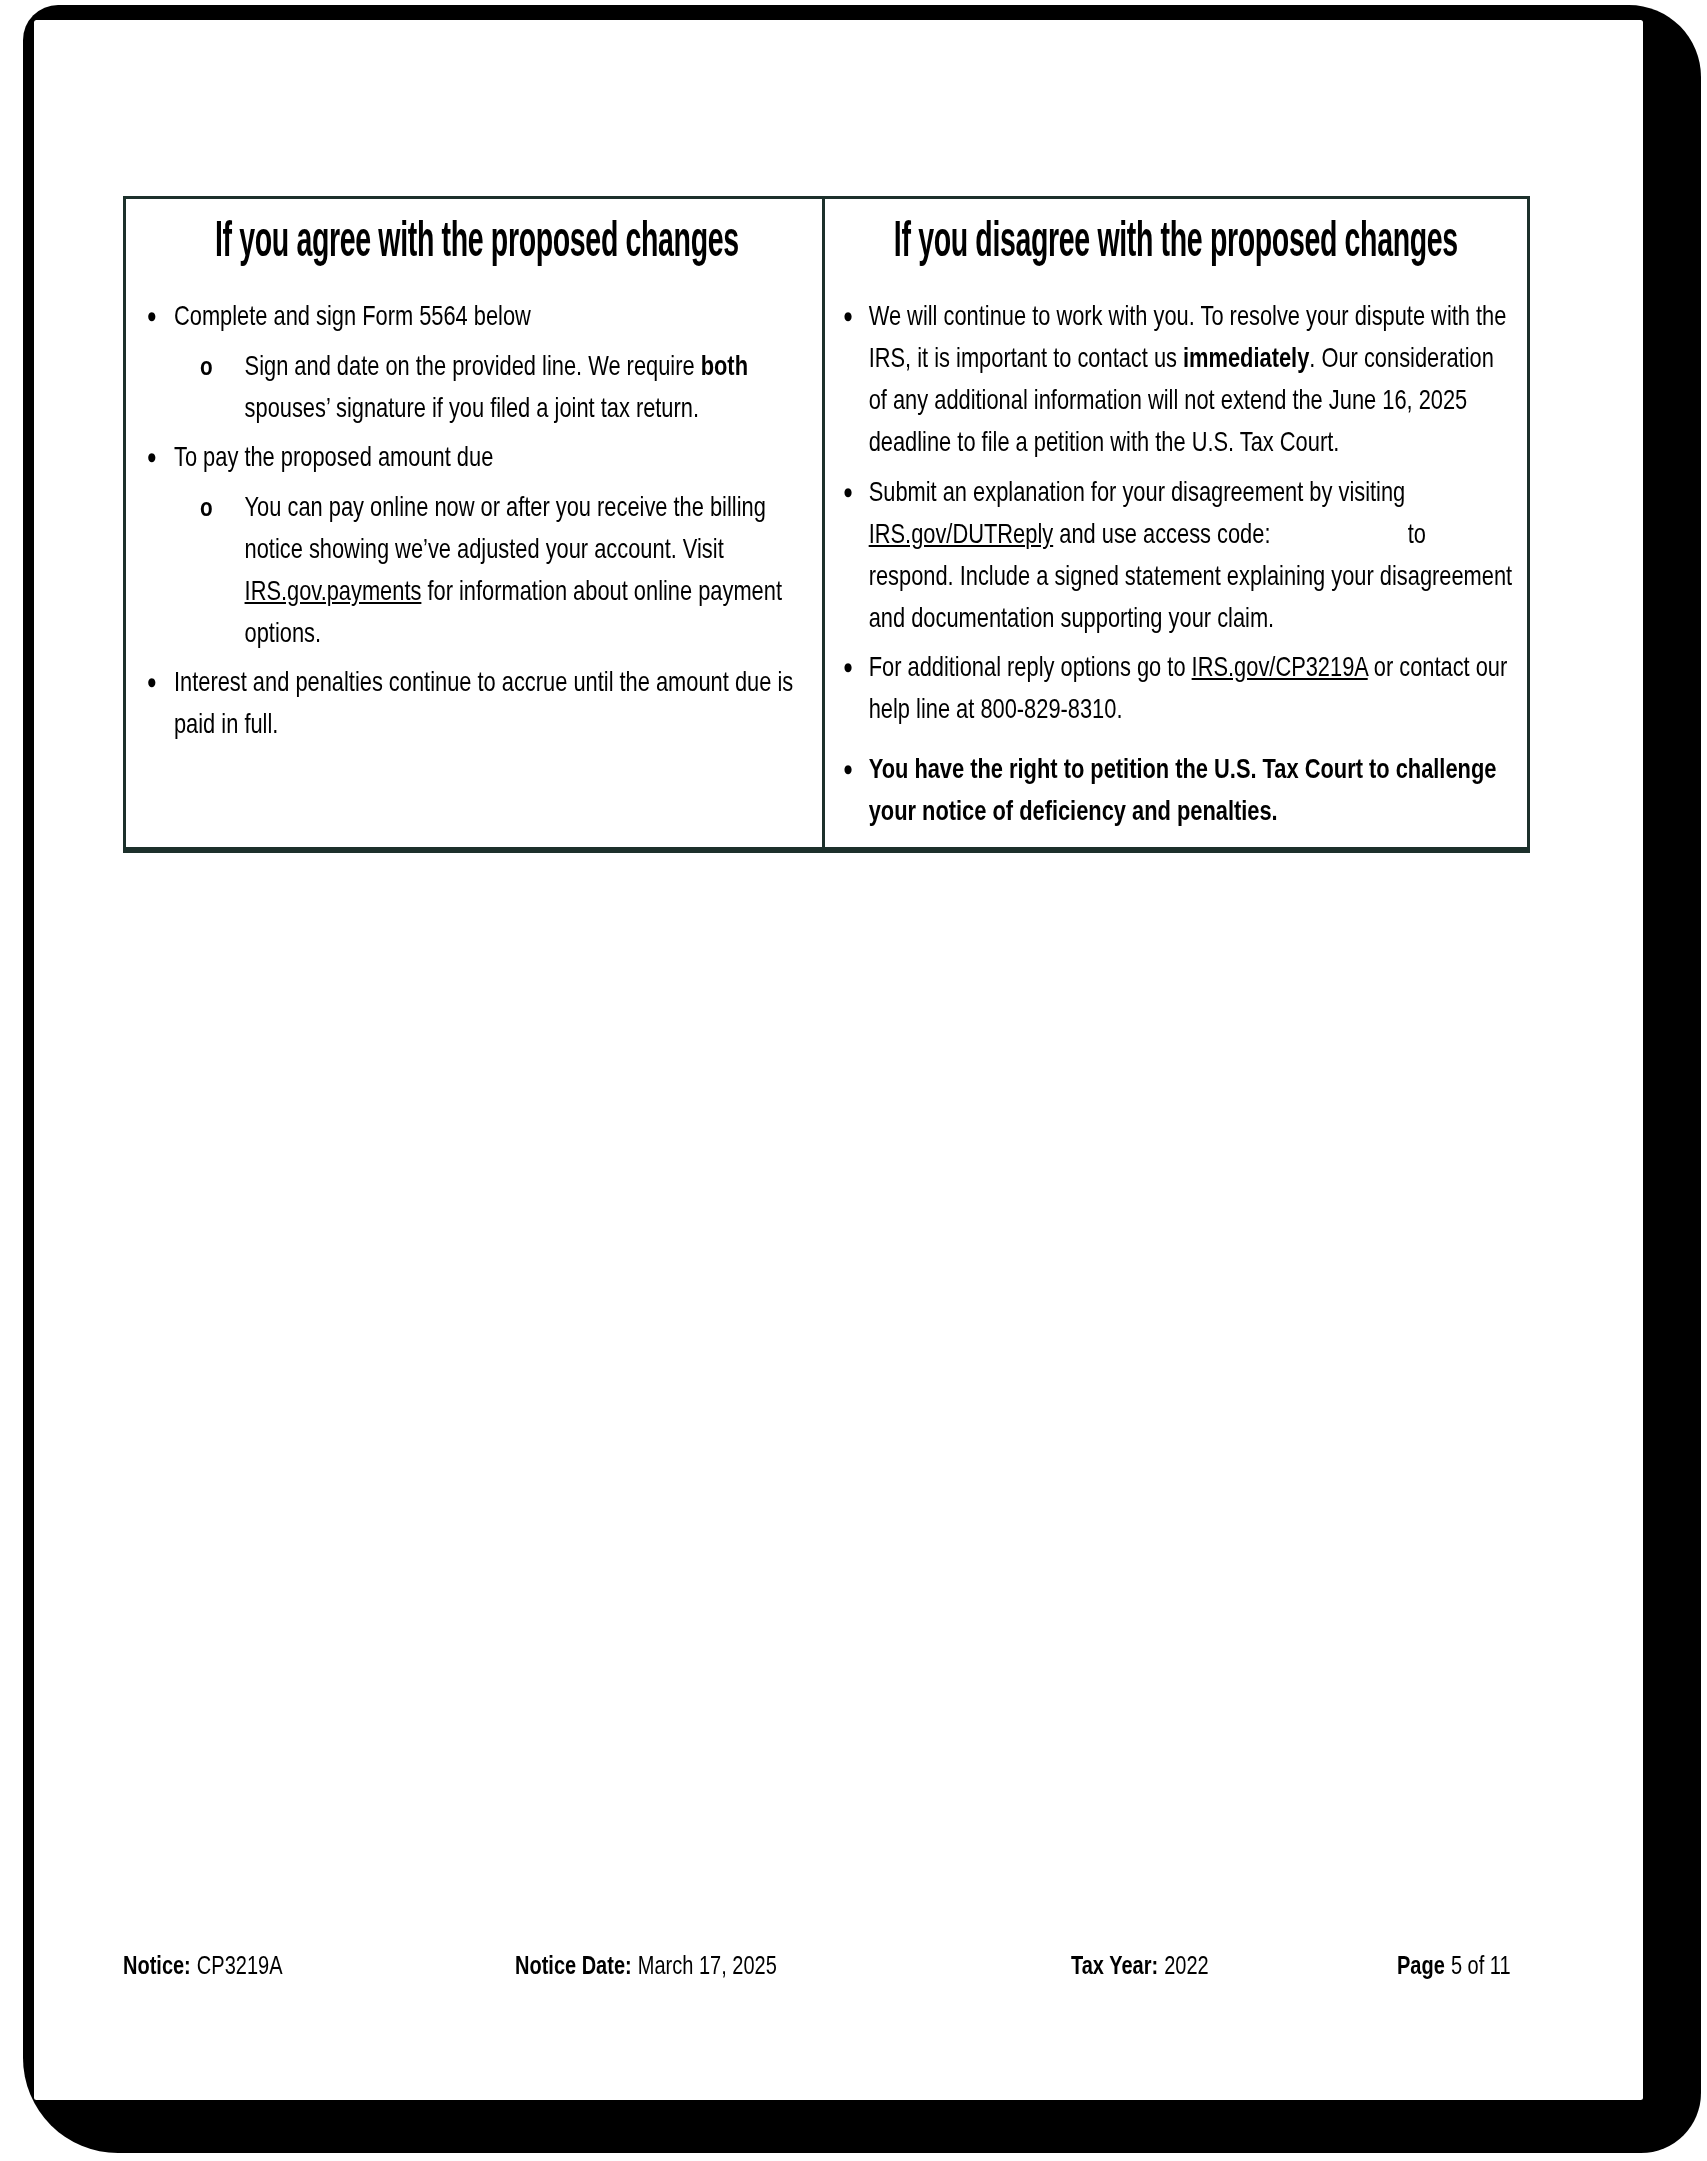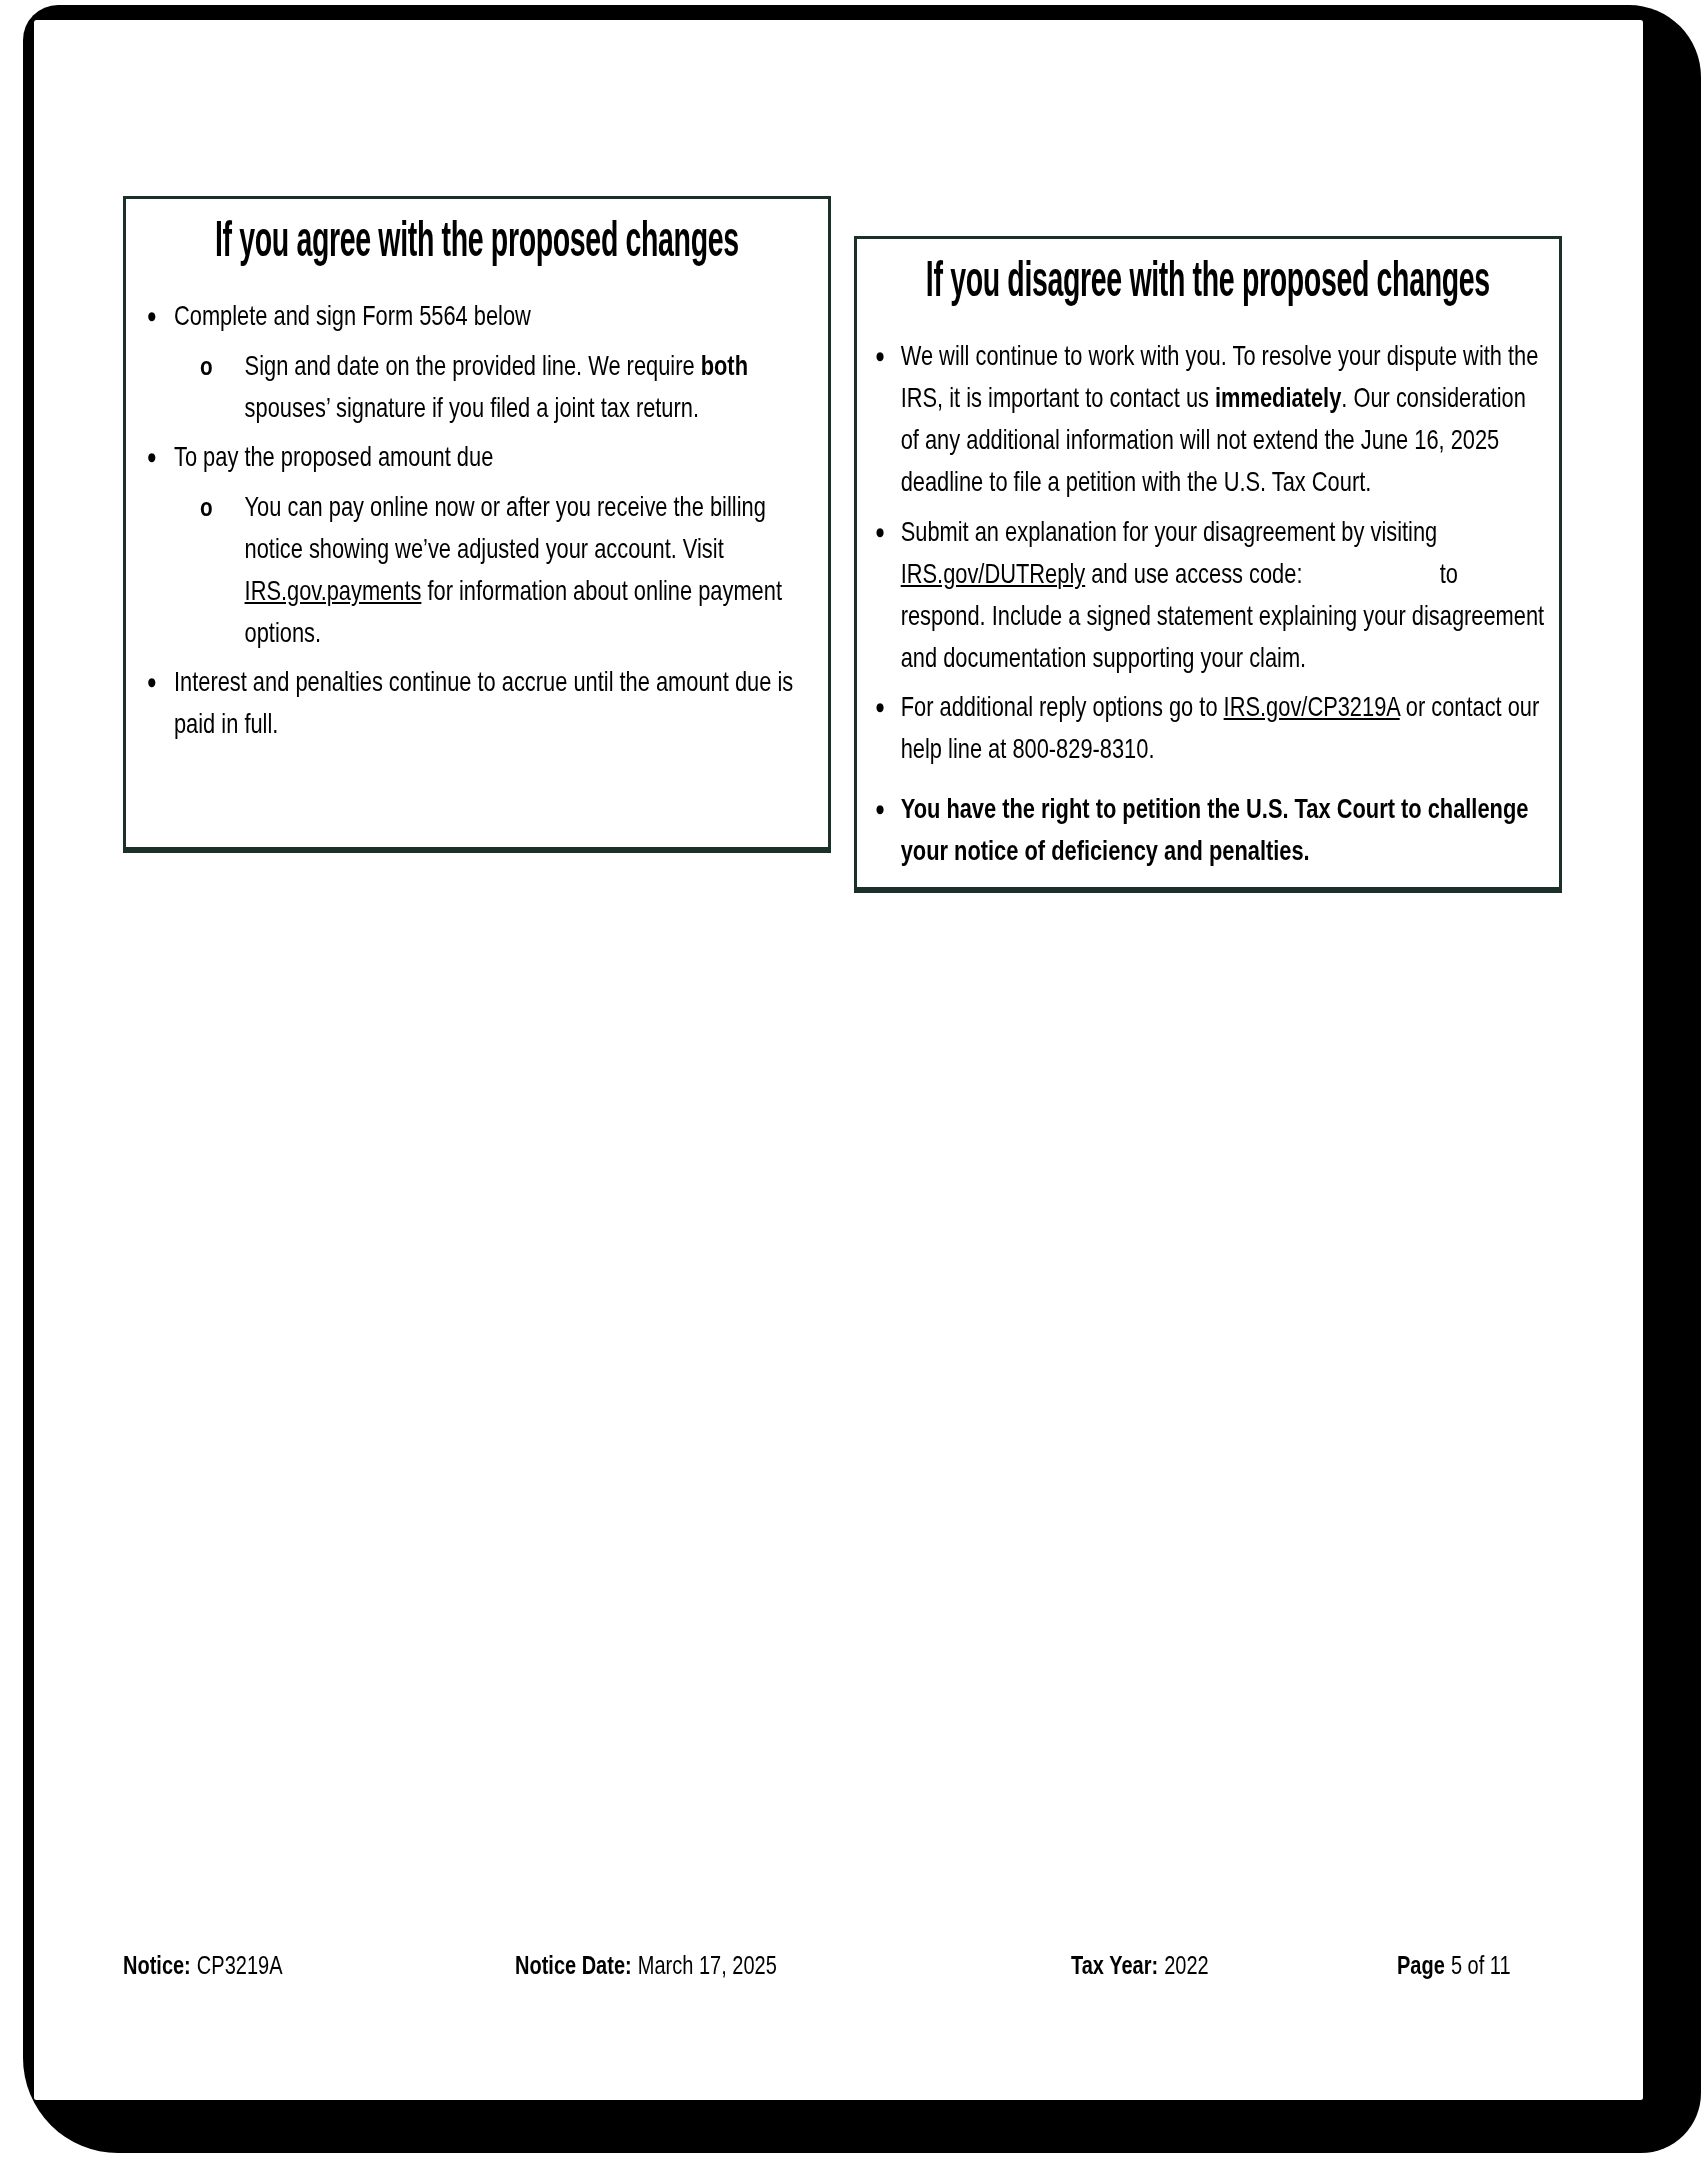--- a/index.html
+++ b/index.html
@@ -30,21 +30,21 @@
   .box{
     position:absolute;top:176px;width:708px;height:657px;
     border:3.2px solid var(--box-border);
     border-bottom-width:6.3px;
     background:var(--page-bg);
     box-sizing:border-box;
     padding-top:14px;
     overflow:visible;
   }
   .box.left{left:89px;}
-  .box.right{left:820px;margin-top:40px;}
+  .box.right{left:788px;}
 
   
   .title-c{
     width:1231px;transform:scaleX(0.57);transform-origin:0 0;
     text-align:center;font-weight:bold;font-size:50px;line-height:53px;
     letter-spacing:-0.6px;white-space:nowrap;
   }
   .content{
     margin-top:29px;width:899px;transform:scaleX(0.78);transform-origin:0 0;
     font-size:28px;line-height:42px;

